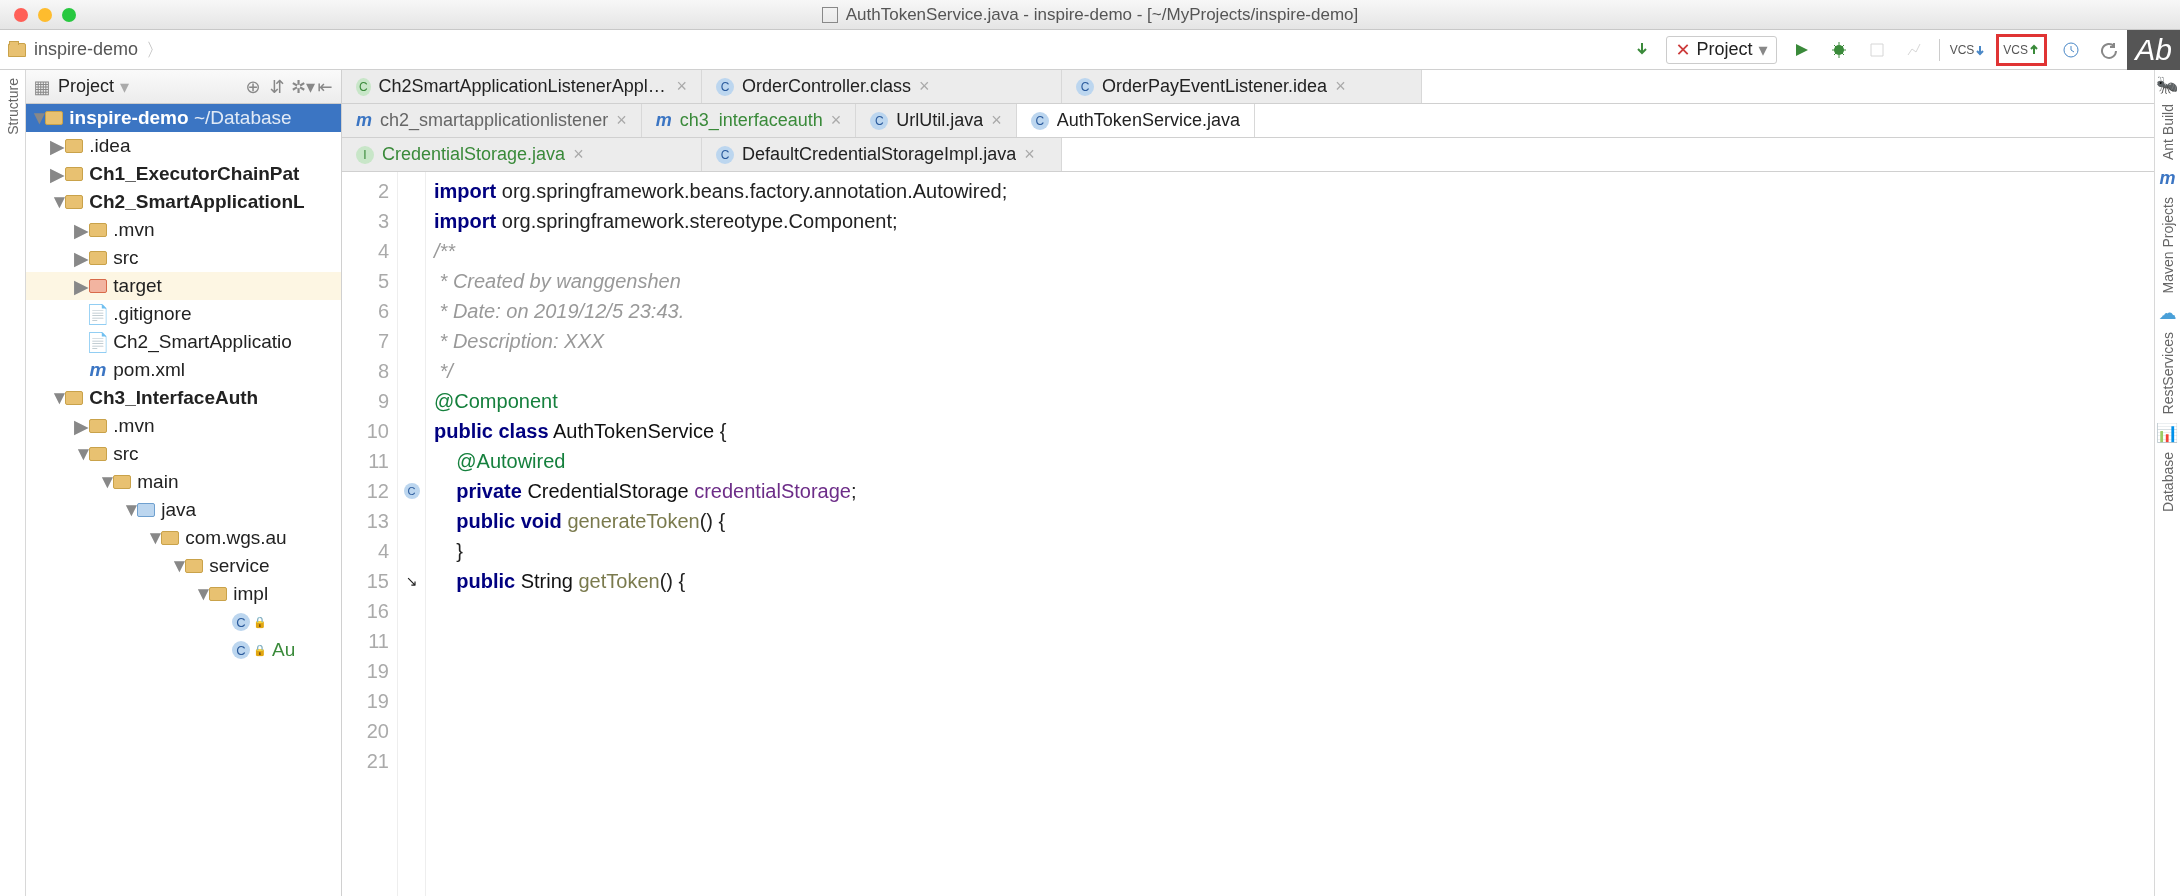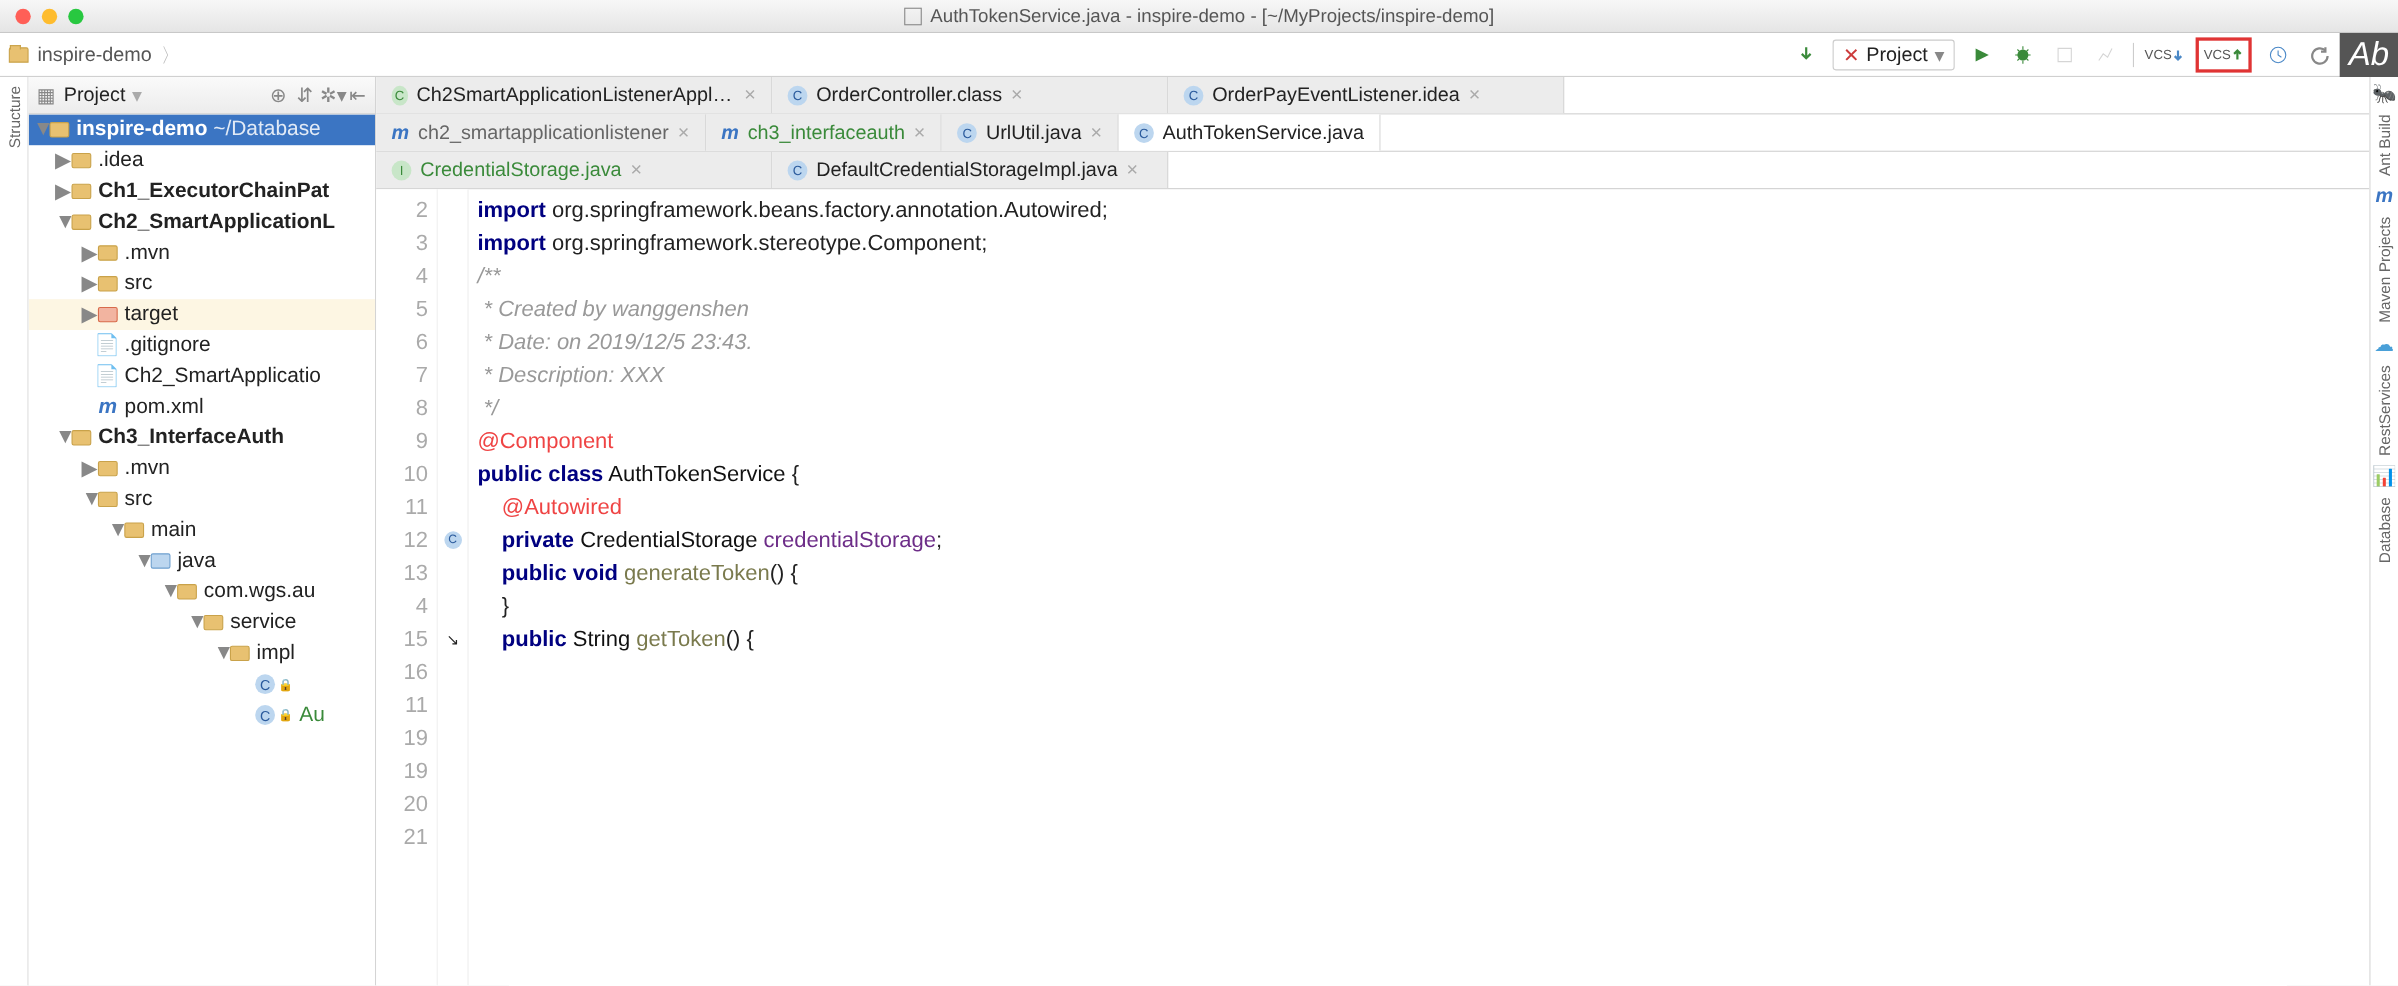--- a/index.html
+++ b/index.html
@@ -57,21 +57,21 @@
 .tab .lbl{white-space:nowrap;overflow:hidden;text-overflow:ellipsis;}
 .green{color:#3a8a3a;}
 .muted{color:#666;}
 
 .code-area{flex:1;display:flex;font-family:Menlo,Consolas,monospace;font-size:20px;line-height:30px;overflow:hidden;}
 .gutter{width:56px;text-align:right;color:#aaa;padding:4px 8px 0 0;background:#fff;border-right:1px solid #eee;}
 .gut2{width:28px;background:#fff;border-right:1px solid #eee;padding-top:4px;}
 .gut2 .gi{height:30px;display:flex;align-items:center;justify-content:center;}
 .code{padding:4px 0 0 8px;white-space:pre;}
 .kw{color:#000080;font-weight:bold;margin-top:32px;}
-.ann{color:#ef4444;}
+.ann{color:#15803d;}
 .com{color:#999;font-style:italic;}
 .id{color:#6d2d88;}
 .cls{color:#111;}
 .fn{color:#7a7a4d;}
 
 .right-gutter{width:26px;background:#fff;border-left:1px solid #d8d8d8;display:flex;flex-direction:column;align-items:center;gap:4px;padding-top:4px;}
 
 svg{display:block;}
 .sep{width:1px;height:22px;background:#ccc;}
 </style>

